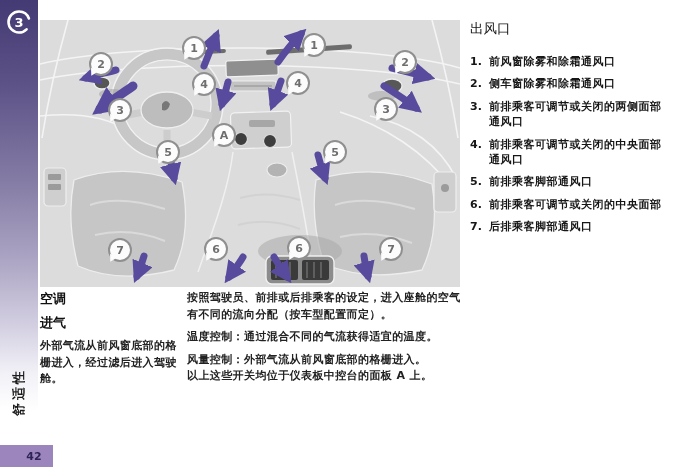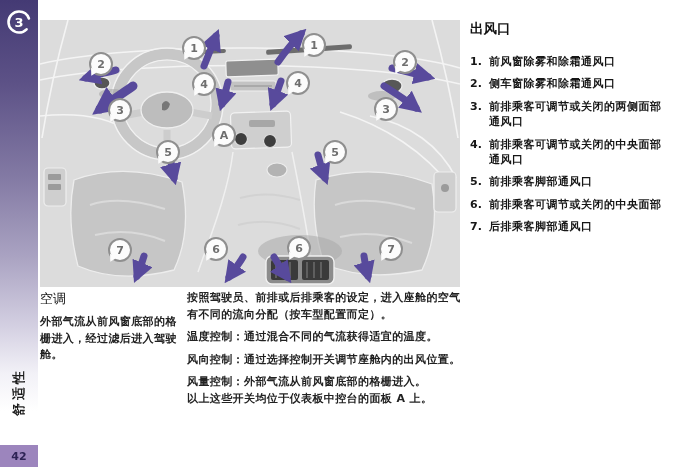--- a/index.html
+++ b/index.html
@@ -13,45 +13,45 @@
     background:linear-gradient(180deg,#443a74 0%,#5d5287 18%,#837aa4 38%,#aaa3c2 55%,#d4d0e2 70%,#f2f1f7 80%,#ffffff 88%);
   }
   .badge{position:absolute;left:5px;top:8px;width:28px;height:28px;}
   .chapter-vertical{
     position:absolute;left:-21px;top:383px;width:80px;text-align:center;
     transform:rotate(-90deg);font-size:13px;font-weight:bold;color:#1c1c1c;letter-spacing:3px;white-space:nowrap;
   }
   .page-box{
     position:absolute;left:0;bottom:0;width:38px;height:22px;
     display:flex;align-items:center;justify-content:center;
-    font-size:11px;font-weight:bold;color:#2d2355;
+    font-size:11px;font-weight:bold;color:#2d2355;padding-left:15px;
   }
   
   .diagram{position:absolute;left:40px;top:20px;width:420px;height:267px;background:#dcdcdc;}
   .diagram svg{position:absolute;left:0;top:0;}
   .callout{
     position:absolute;width:20px;height:20px;margin:-11px 0 0 -11px;border-radius:50%;
     background:#fcfcfc;border:2px solid #8f8f8f;color:#6e6e6e;
     font-size:11px;font-weight:bold;display:flex;align-items:center;justify-content:center;z-index:3;
   }
   .callout::after{
     content:"";position:absolute;left:-3px;bottom:-6px;width:0;height:0;
     border:4px solid transparent;border-top:7px solid #fcfcfc;transform:rotate(28deg);
   }
   
   .vents{position:absolute;left:470px;top:20px;width:222px;}
-  .vents h2{margin:0 0 16px 0;font-size:13.5px;font-weight:bold;color:#111;}
+  .vents h2{margin:0 0 16px 0;font-size:13.5px;font-weight:normal;color:#111;}
   .vent-list{list-style:none;margin:0;padding:0;}
   .vent-item{display:flex;margin:0 0 7px 0;font-size:11px;font-weight:bold;line-height:1.4;color:#161616;}
   .vent-num{width:19px;flex:0 0 19px;}
   .vent-text{flex:1;white-space:pre-line;letter-spacing:0.5px;}
   
   .col-left{position:absolute;left:40px;top:290px;width:141px;}
   .col-mid{position:absolute;left:187px;top:290px;width:284px;}
-  h3.sec{margin:0 0 6px 0;font-size:13px;font-weight:normal;color:#111;}
+  h3.sec{margin:0 0 6px 0;font-size:13px;font-weight:bold;color:#111;}
   p.body{margin:0 0 6px 0;font-size:11px;font-weight:bold;line-height:1.5;color:#222;letter-spacing:0.4px;}
   .gap-top{margin-top:16px;}
   .para-gap{margin-bottom:13px;}
   .note-line{margin-top:1px;}
 </style>
 </head>
 <body>
 
 <div class="sidebar">
   <div class="badge">
@@ -216,22 +216,22 @@
 
   <li class="vent-item">
     <span class="vent-num">7.</span>
     <span class="vent-text">后排乘客脚部通风口</span>
   </li>
 </ol>
 </div>
 
 <div class="col-left">
   <h3 class="sec">空调</h3>
+  <h3 class="sec gap-top">进气</h3>
   <p class="body">外部气流从前风窗底部的格栅进入，经过滤后进入驾驶舱。</p>
 </div>
 
 <div class="col-mid">
   <p class="body para-gap">按照驾驶员、前排或后排乘客的设定，进入座舱的空气有不同的流向分配（按车型配置而定）。</p>
   <p class="body para-gap">温度控制：通过混合不同的气流获得适宜的温度。</p>
-  <p class="body para-gap">风向控制：通过选择控制开关调节座舱内的出风位置。</p>
   <p class="body" style="margin-bottom:0">风量控制：外部气流从前风窗底部的格栅进入。</p>
   <p class="body note-line">以上这些开关均位于仪表板中控台的面板 A 上。</p>
 </div>
 
 </body></html>

